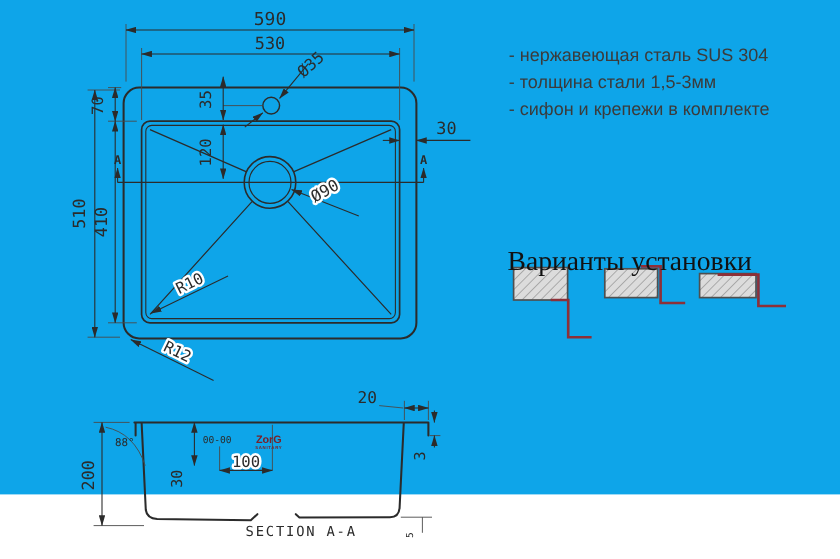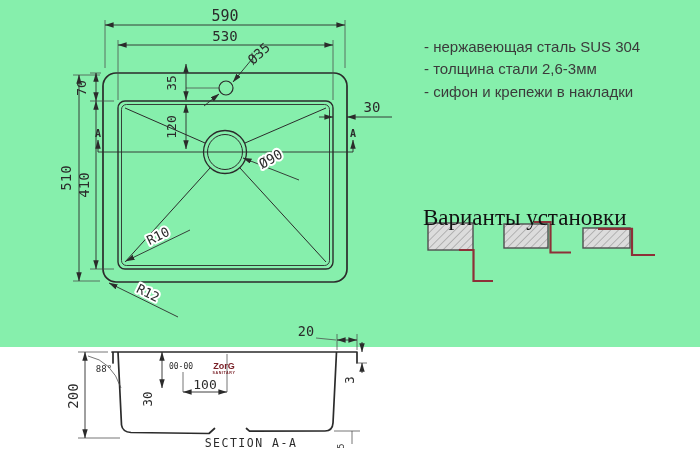--- a/index.html
+++ b/index.html
@@ -2,21 +2,21 @@
 <html style="--line: #2b2b2b; --accent-red: #8d3038; --logo-red: #7a2128; --hatch-fill: #dcdcdc; --hatch-line: #909090;"><head>
 <meta charset="utf-8">
 <style>
   :root{
     --line:#2b2b2b; --accent-red:#8d3038; --logo-red:#7a2128;
     --hatch-fill:#dcdcdc; --hatch-line:#909090;
   }
   html,body{margin:0;padding:0;}
   body{width:700px;height:466px;background:#ffffff;overflow:hidden;
        font-family:"Liberation Sans",sans-serif;}
-  .canvas{position:relative;width:700px;height:347px;background:#86efac;}
+  .canvas{position:relative;width:700px;height:412px;background:#0ea5e9;}
   svg.drawing{position:absolute;left:0;top:0;}
 
   
   .ol{stroke:var(--line);stroke-width:1.7;fill:none;stroke-linecap:round;stroke-linejoin:round;}
   .ml{stroke:var(--line);fill:none;}
   .dim{stroke:var(--line);stroke-width:0.9;fill:none;}
   .ext{stroke:#4a4a4a;stroke-width:0.75;fill:none;}
   .dt{font-family:"DejaVu Sans Mono","Liberation Mono",monospace;fill:#2b2b2b;}
   .halo{paint-order:stroke;stroke:#fff;stroke-width:4px;stroke-linejoin:round;}
   .red{stroke:var(--accent-red);stroke-width:2.2;fill:none;}
@@ -145,19 +145,19 @@
       </g>
       <g>
         <rect class="hrect" x="583" y="228" width="47" height="20"></rect>
         <path class="red" d="M598,228.8 H632 V255 H655"></path>
       </g>
     </g>
   </svg>
 
   <div class="features">
     <div>- нержавеющая сталь SUS 304</div>
-    <div>- толщина стали 2,6-3мм</div>
-    <div>- сифон и крепежи в накладки</div>
+    <div>- толщина стали 1,5-3мм</div>
+    <div>- сифон и крепежи в комплекте</div>
   </div>
 
   <div class="install-title">Варианты установки</div>
 
 </div>
 
 </body></html>

